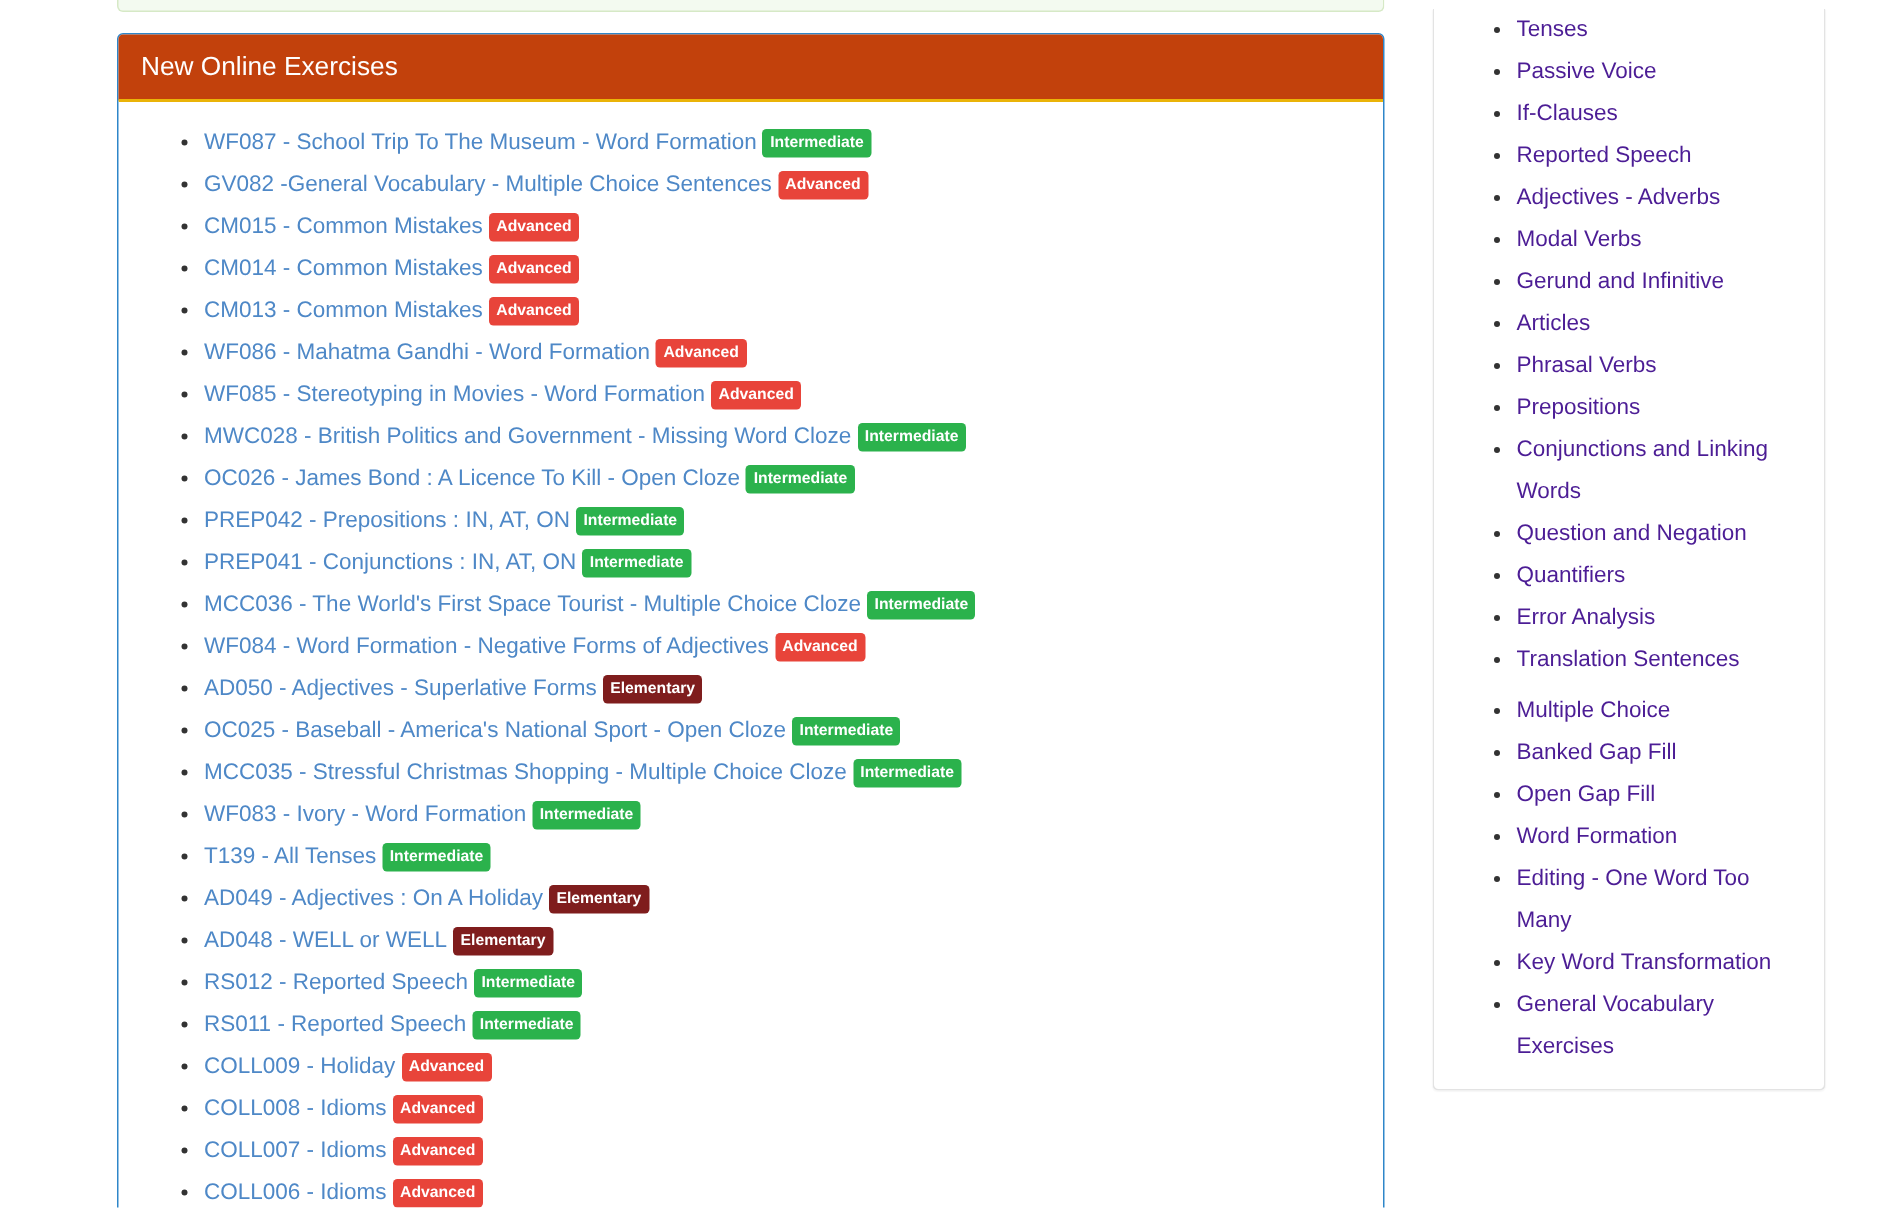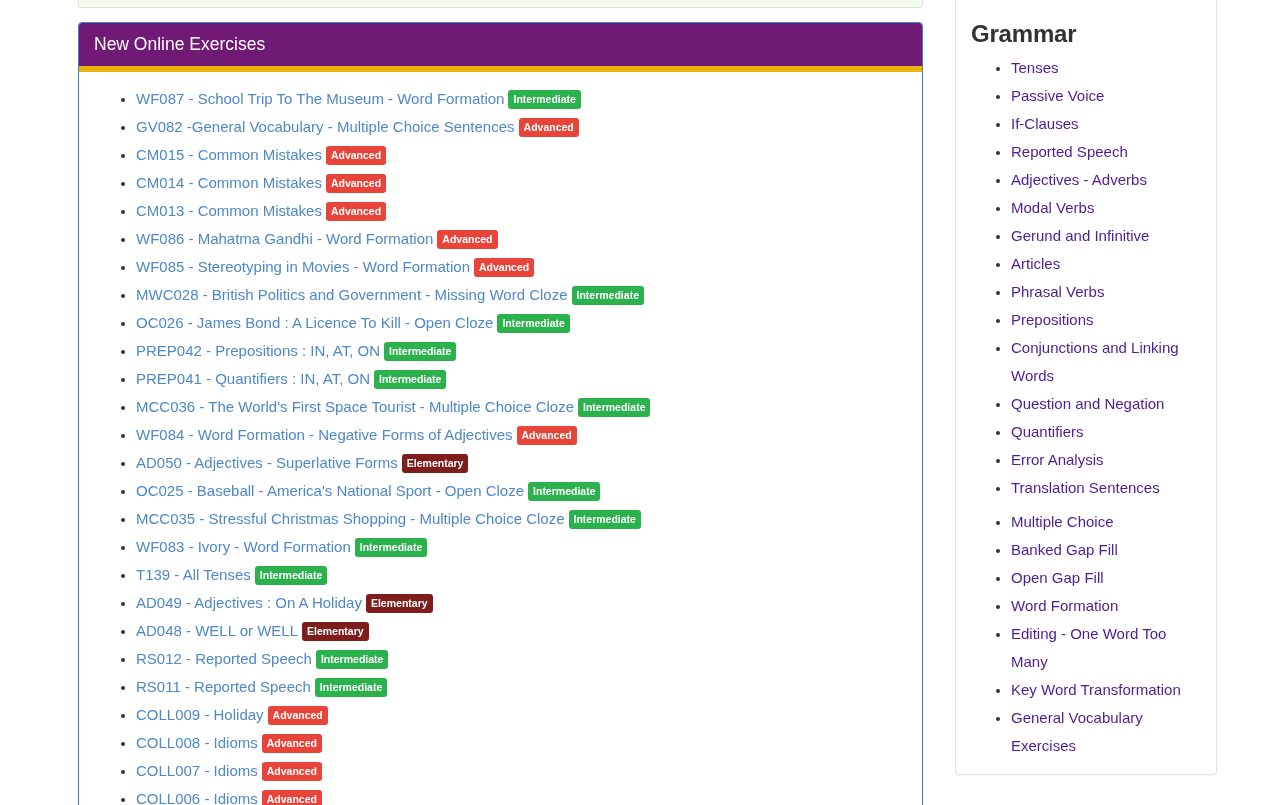--- a/index.html
+++ b/index.html
@@ -35,22 +35,22 @@
     border-radius: 0 0 4px 4px;
     margin-bottom: 14px;
   }
 
   .panel {
     border: 1px solid #2e86c9;
     border-radius: 4px;
     background: #ffffff;
   }
   .panel-heading {
-    background: #701a75;
-    border-bottom: 6px solid #eab308;
+    background: #c2410c;
+    border-bottom: 2px solid #eab308;
     border-radius: 3px 3px 0 0;
     padding: 11px 15px 12px 15px;
   }
   .panel-title {
     color: #ffffff;
     font-size: 17.5px;
     line-height: 20px;
     margin: 0;
     font-weight: normal;
   }
@@ -156,21 +156,21 @@
             <li><a class="ex-link" href="#">WF087 - School Trip To The Museum - Word Formation</a><span class="badge intermediate">Intermediate</span></li>
             <li><a class="ex-link" href="#">GV082 -General Vocabulary - Multiple Choice Sentences</a><span class="badge advanced">Advanced</span></li>
             <li><a class="ex-link" href="#">CM015 - Common Mistakes</a><span class="badge advanced">Advanced</span></li>
             <li><a class="ex-link" href="#">CM014 - Common Mistakes</a><span class="badge advanced">Advanced</span></li>
             <li><a class="ex-link" href="#">CM013 - Common Mistakes</a><span class="badge advanced">Advanced</span></li>
             <li><a class="ex-link" href="#">WF086 - Mahatma Gandhi - Word Formation</a><span class="badge advanced">Advanced</span></li>
             <li><a class="ex-link" href="#">WF085 - Stereotyping in Movies - Word Formation</a><span class="badge advanced">Advanced</span></li>
             <li><a class="ex-link" href="#">MWC028 - British Politics and Government - Missing Word Cloze</a><span class="badge intermediate">Intermediate</span></li>
             <li><a class="ex-link" href="#">OC026 - James Bond : A Licence To Kill - Open Cloze</a><span class="badge intermediate">Intermediate</span></li>
             <li><a class="ex-link" href="#">PREP042 - Prepositions : IN, AT, ON</a><span class="badge intermediate">Intermediate</span></li>
-            <li><a class="ex-link" href="#">PREP041 - Quantifiers : IN, AT, ON</a><span class="badge intermediate">Intermediate</span></li>
+            <li><a class="ex-link" href="#">PREP041 - Conjunctions : IN, AT, ON</a><span class="badge intermediate">Intermediate</span></li>
             <li><a class="ex-link" href="#">MCC036 - The World's First Space Tourist - Multiple Choice Cloze</a><span class="badge intermediate">Intermediate</span></li>
             <li><a class="ex-link" href="#">WF084 - Word Formation - Negative Forms of Adjectives</a><span class="badge advanced">Advanced</span></li>
             <li><a class="ex-link" href="#">AD050 - Adjectives - Superlative Forms</a><span class="badge elementary">Elementary</span></li>
             <li><a class="ex-link" href="#">OC025 - Baseball - America's National Sport - Open Cloze</a><span class="badge intermediate">Intermediate</span></li>
             <li><a class="ex-link" href="#">MCC035 - Stressful Christmas Shopping - Multiple Choice Cloze</a><span class="badge intermediate">Intermediate</span></li>
             <li><a class="ex-link" href="#">WF083 - Ivory - Word Formation</a><span class="badge intermediate">Intermediate</span></li>
             <li><a class="ex-link" href="#">T139 - All Tenses</a><span class="badge intermediate">Intermediate</span></li>
             <li><a class="ex-link" href="#">AD049 - Adjectives : On A Holiday</a><span class="badge elementary">Elementary</span></li>
             <li><a class="ex-link" href="#">AD048 - WELL or WELL</a><span class="badge elementary">Elementary</span></li>
             <li><a class="ex-link" href="#">RS012 - Reported Speech</a><span class="badge intermediate">Intermediate</span></li>
@@ -182,21 +182,20 @@
           </ul>
       </div>
     </div>
 
   </div>
 
   <div class="sidebar">
 
     <div class="side-card">
 
-      <h3 class="side-title">Grammar</h3>
       <ul class="side-list" id="grammar-list">
           <li><a class="side-link" href="#">Tenses</a></li>
           <li><a class="side-link" href="#">Passive Voice</a></li>
           <li><a class="side-link" href="#">If-Clauses</a></li>
           <li><a class="side-link" href="#">Reported Speech</a></li>
           <li><a class="side-link" href="#">Adjectives - Adverbs</a></li>
           <li><a class="side-link" href="#">Modal Verbs</a></li>
           <li><a class="side-link" href="#">Gerund and Infinitive</a></li>
           <li><a class="side-link" href="#">Articles</a></li>
           <li><a class="side-link" href="#">Phrasal Verbs</a></li>

